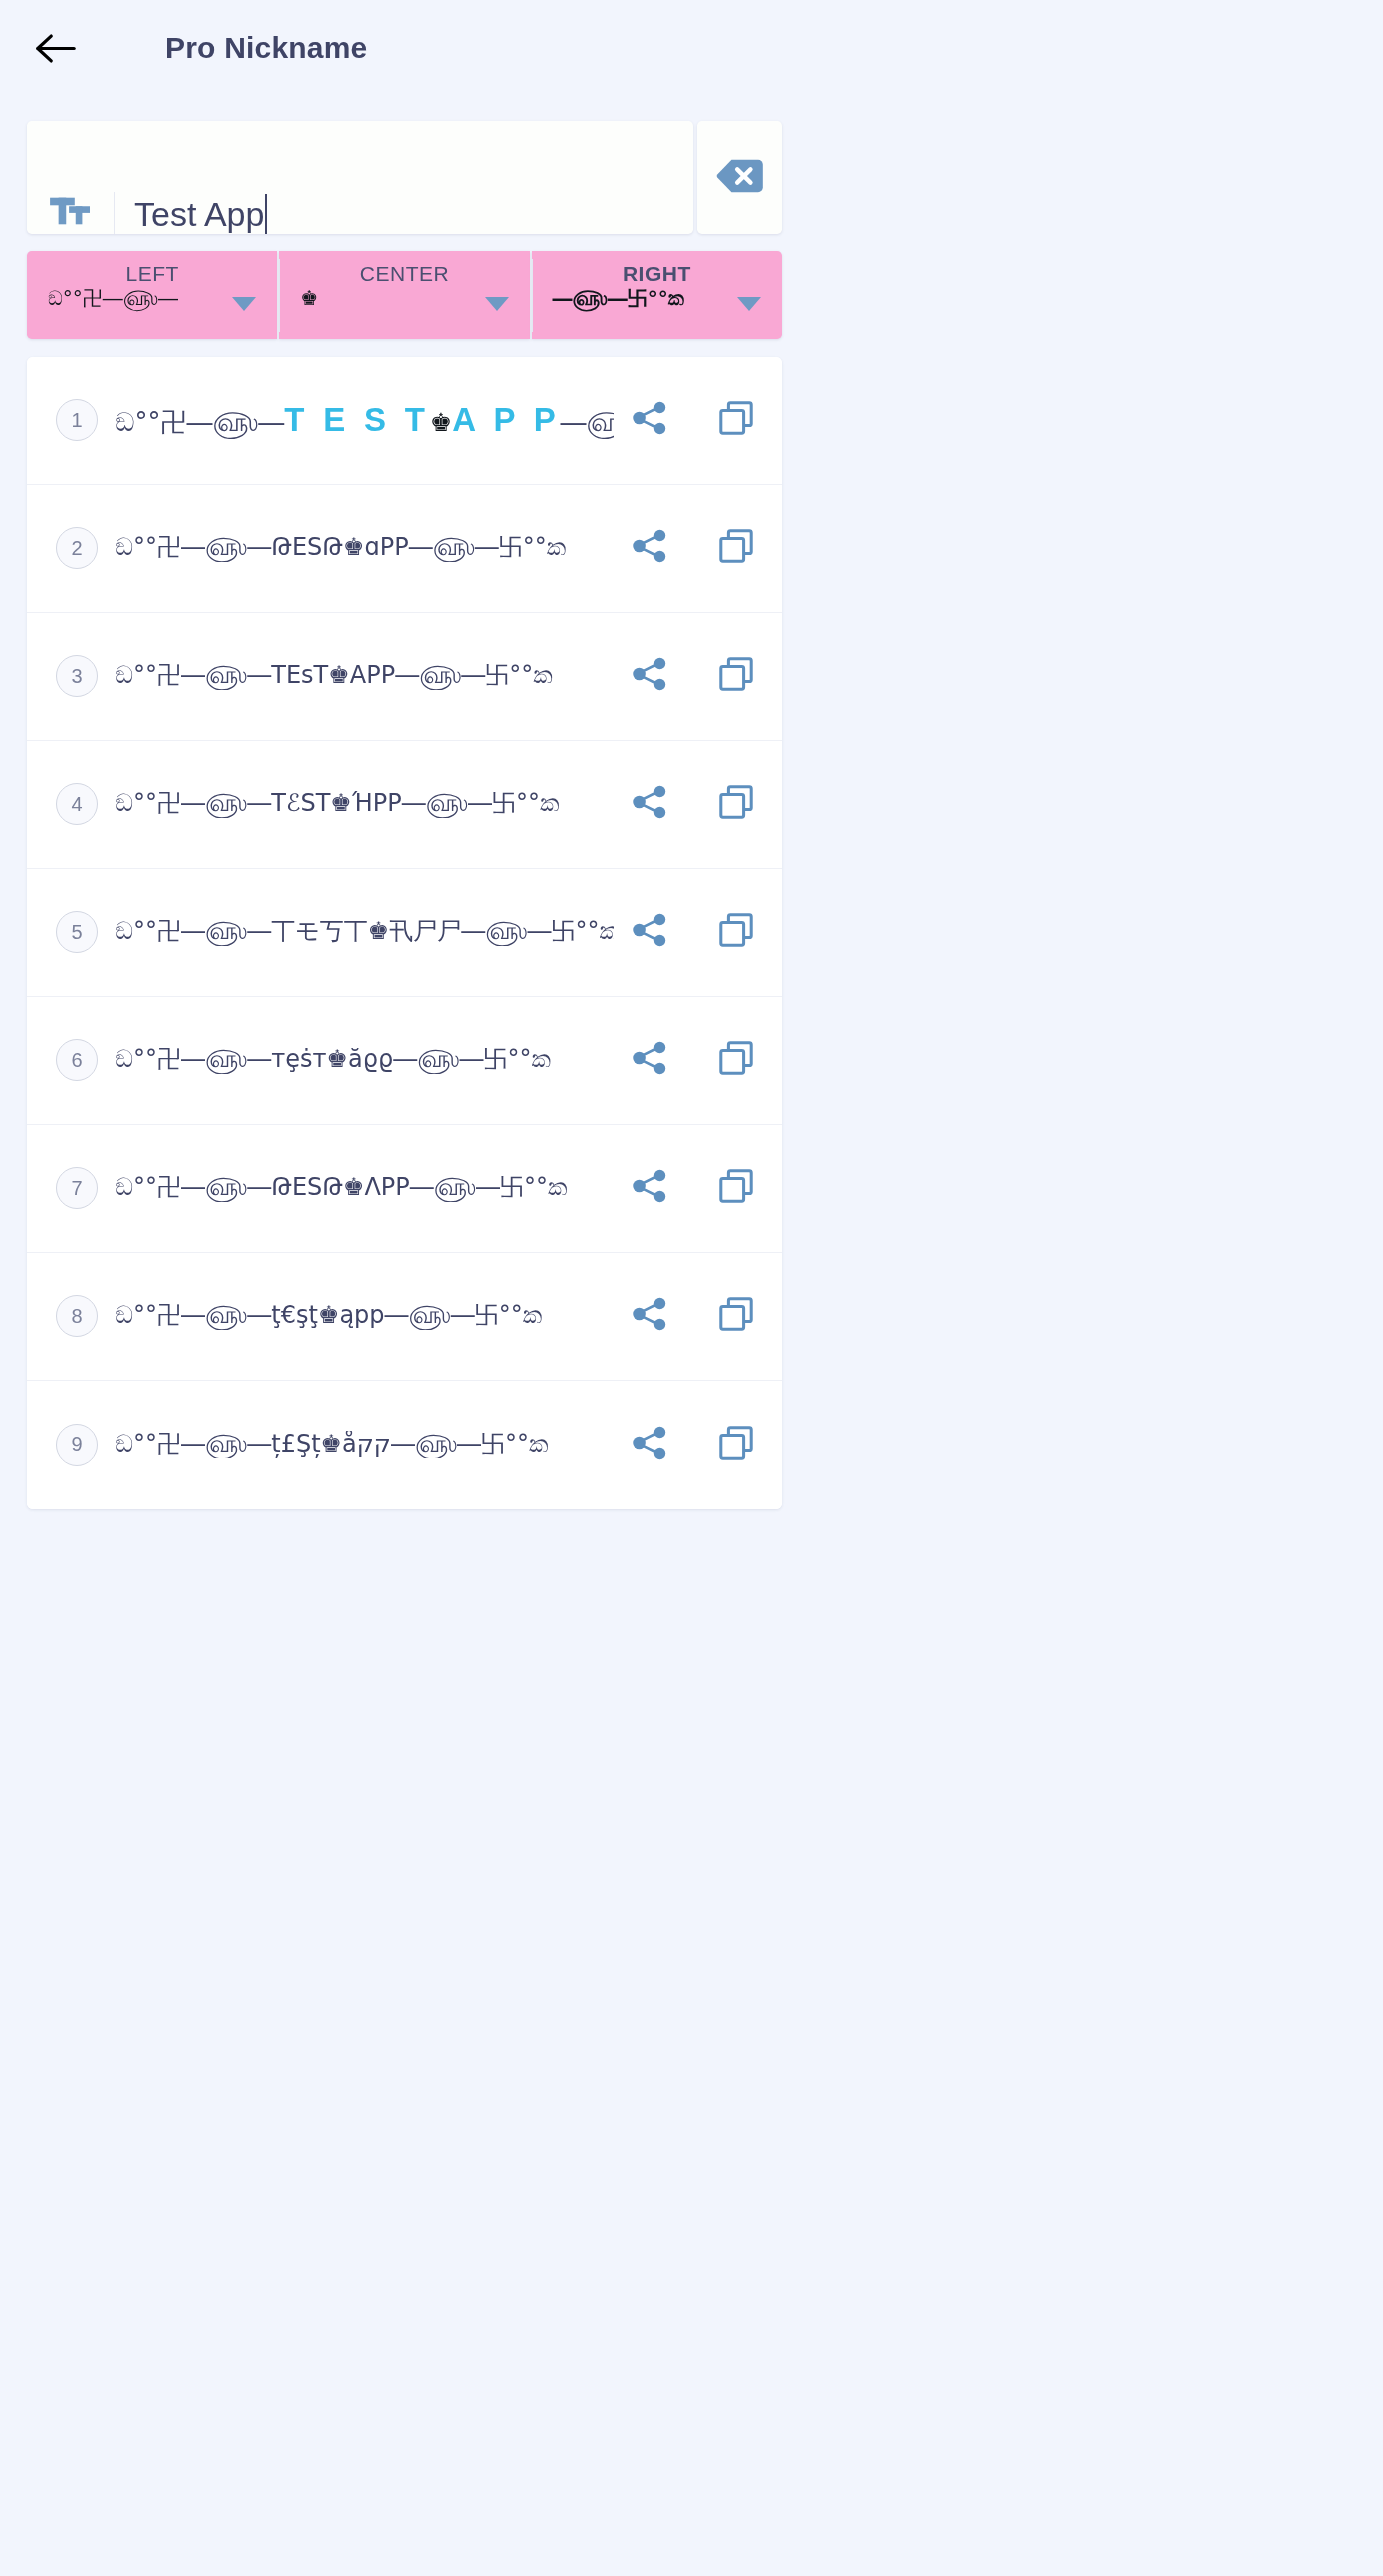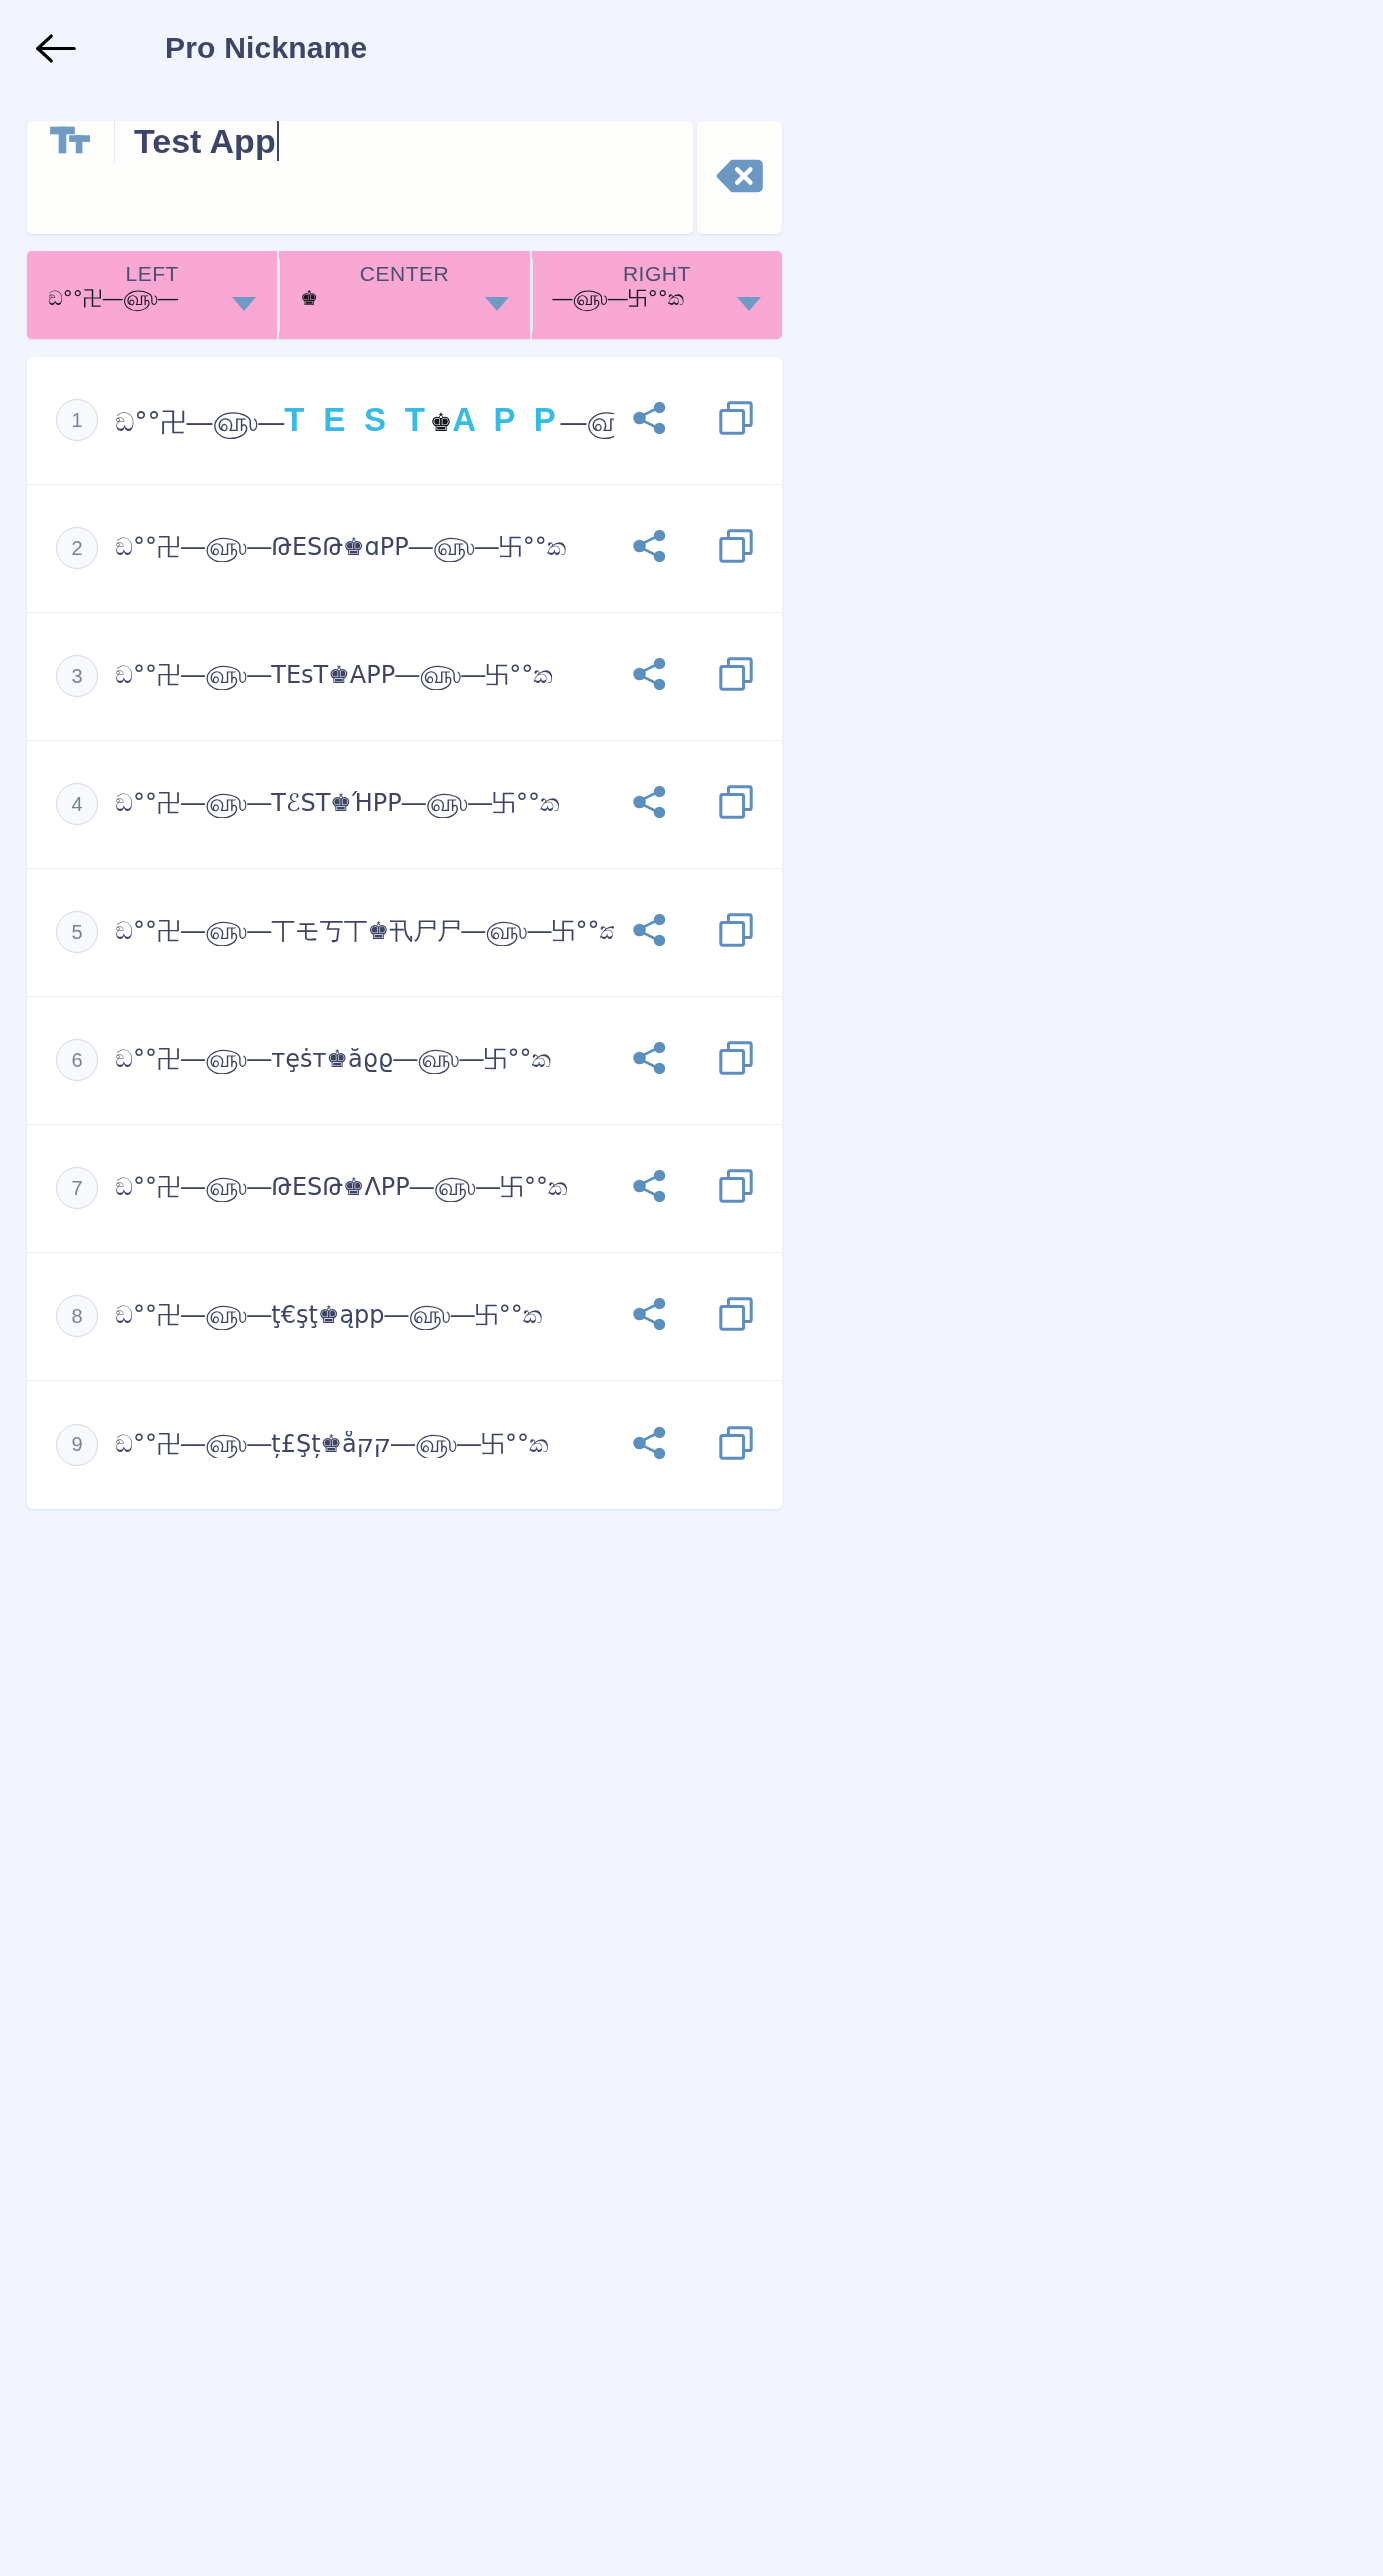--- a/index.html
+++ b/index.html
@@ -48,26 +48,25 @@
   .input-row {
     margin: 25px 27px 0 27px;
     display: flex;
     align-items: stretch;
     height: 113px;
     gap: 1.9px;
   }
   .input-card {
     flex: 1 1 auto;
     display: flex;
-    align-items: flex-start;
+    align-items: flex-end;
     background: #fdfefc;
     border-radius: 4.8px;
     box-shadow: 0 1px 2.9px rgba(60,70,110,0.13);
     overflow: hidden;
-    font-weight: bold;
   }
   .tt-cell {
     width: 88px;
     flex: 0 0 88px;
     display: flex;
     align-items: center;
     justify-content: center;
     border-right: 1px solid #e6e9f2;
     cursor: pointer;
   }
@@ -121,21 +120,21 @@
     background: #f9a8d4;
     box-shadow: 0 1px 2.9px rgba(60,70,110,0.13);
     position: relative;
     display: flex;
     flex-direction: column;
     align-items: center;
     cursor: pointer;
     overflow: hidden;
   }
   .selector:first-child { border-radius: 4.8px 0 0 4.8px; }
-  .selector:last-child  { border-radius: 0 4.8px 4.8px 0; }
+  .selector:last-child  { border-radius: 0 4.8px 4.8px 0; font-weight: bold; }
   .selector:not(:first-child)::before {
     content: "";
     position: absolute;
     left: 0; top: 7.7px; bottom: 7.7px;
     width: 1px;
     background: #e3e7f1;
   }
   .sel-label {
     font-size: 21px;
     color: #4a4f70;

